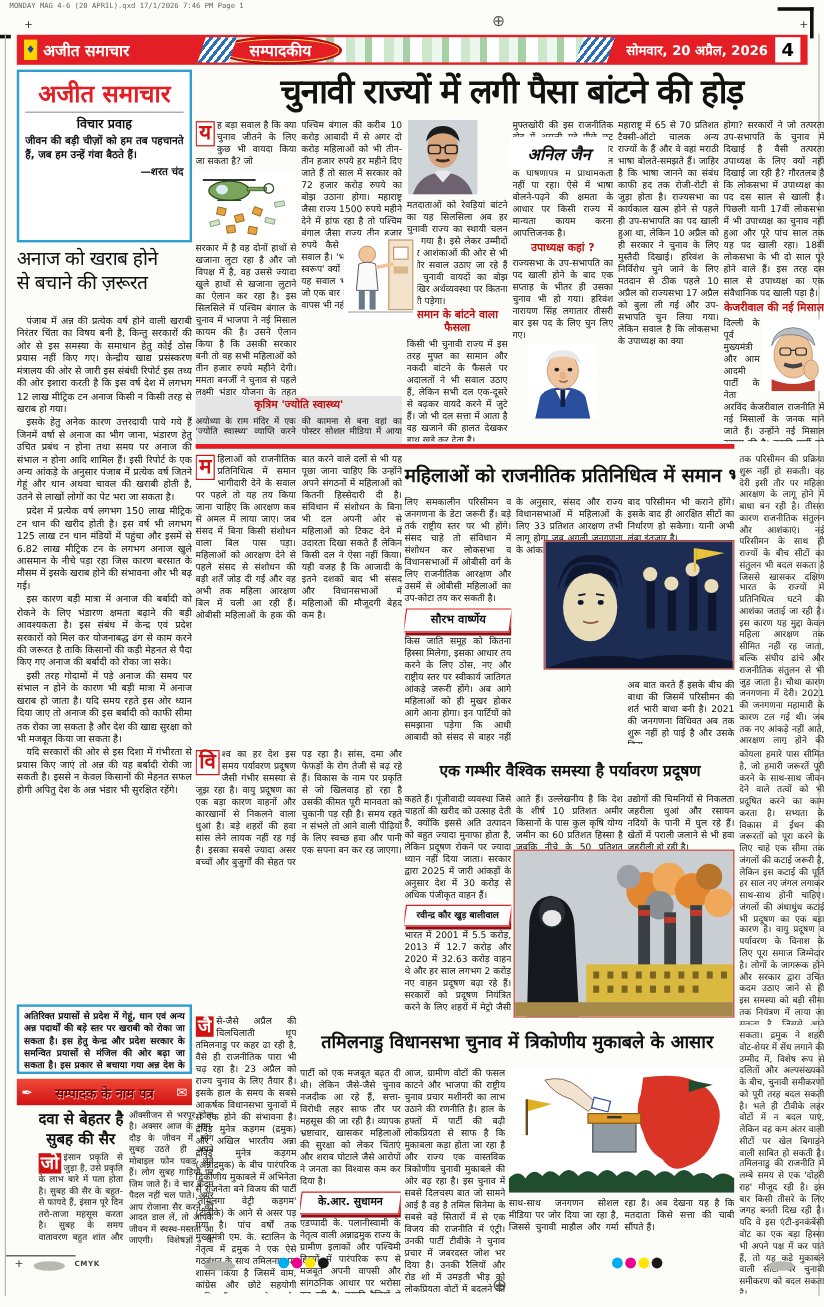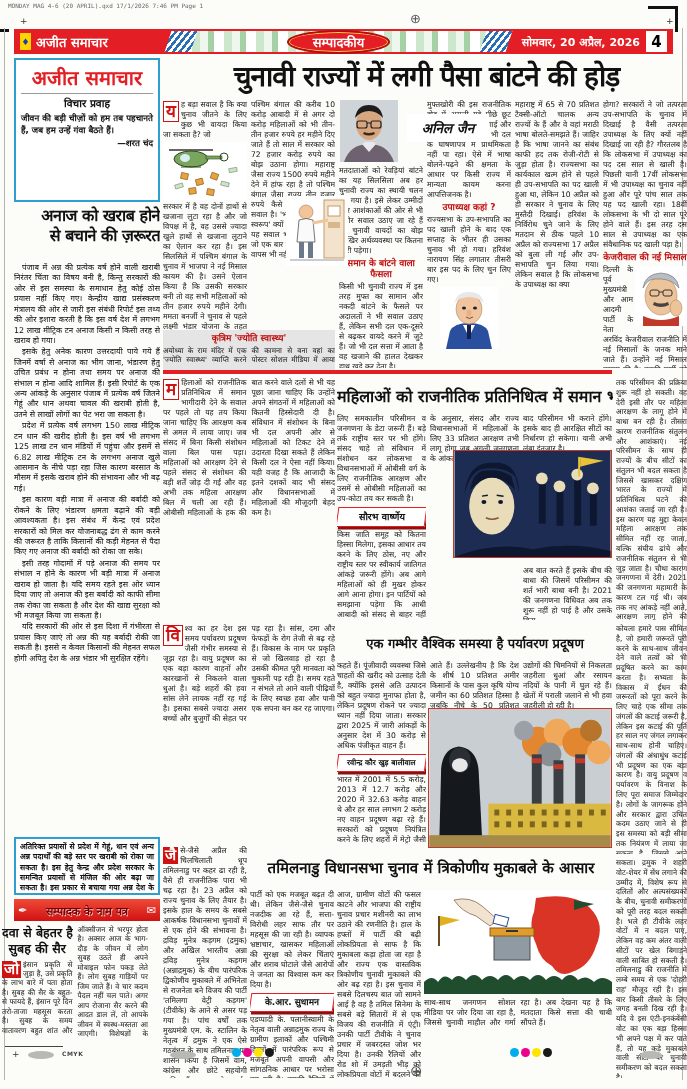--- a/index.html
+++ b/index.html
@@ -11,54 +11,54 @@
   .printline{font-size:6px;color:#666;font-family:"DejaVu Sans Mono",monospace}
   .reg{color:#555;font-size:13px;line-height:1}
   .plusmark{font-size:9px;color:#333;line-height:1}
   .corner-tr{width:30px;height:26px;border-top:3px solid #111;border-right:3px solid #111}
   .dash-tl{width:9px;height:3px;background:#111}
   .edge{width:1px;background:#b5b5b0}
   
   .masthead{left:14px;top:29px;width:659px;height:25px;background:#e31e24;display:flex;align-items:center;padding:0 6px;overflow:hidden}
   .brandmark{width:11px;height:17px;background:#ffd400;color:#1a3fae;font-size:9px;display:flex;align-items:center;justify-content:center;margin-right:5px}
   .mast-brand{color:#fff;font-weight:bold;font-size:13px;white-space:nowrap}
-  .mast-center{position:absolute;left:168px;right:178px;top:2px;bottom:2px;background:repeating-linear-gradient(90deg,#ffffff 0 10px,#cde7cd 10px 18px,#eef7ee 18px 26px,#a6d0a6 26px 32px);display:flex;align-items:center;justify-content:center}
+  .mast-center{position:absolute;left:168px;right:178px;top:2px;bottom:2px;background:repeating-linear-gradient(90deg,#ffffff 0 10px,#cde7cd 10px 18px,#eef7ee 18px 26px,#a6d0a6 26px 32px);display:flex;align-items:center;}
   .hatch{position:absolute;top:0;bottom:0;width:26px;background:repeating-linear-gradient(115deg,#ffffff 0 3px,#2a6fb5 3px 6px)}
   .hatch.l{left:-14px;transform:skewX(-18deg)}
   .hatch.r{right:-14px;transform:skewX(-18deg)}
   .section-oval{background:#e31e24;border:2px solid #b30d12;border-radius:50%;color:#fff;font-weight:bold;font-size:13px;padding:1px 24px;white-space:nowrap;box-shadow:0 0 0 1px #ffd34d inset}
   .mast-date{margin-left:auto;color:#fff;font-weight:bold;font-size:11px;white-space:nowrap}
   .pagenum{width:21px;height:21px;background:#fff;color:#000;font-weight:bold;font-size:15px;display:flex;align-items:center;justify-content:center;margin-left:6px}
   
   .vpbox{left:14px;top:58px;width:146px;height:144px;border:2px solid #2e9fd0;padding:4px 5px;background:#fff}
   .vp-brand{color:#e31e24;font-weight:bold;font-size:20px;text-align:center;white-space:nowrap;overflow:hidden;border-bottom:1px solid #999;padding-bottom:2px}
   .vp-title{font-weight:bold;font-size:10.5px;text-align:center;margin:2px 0}
   .vp-quote{font-size:8.6px;font-weight:bold;text-align:justify;line-height:1.45}
   .vp-attr{font-size:8.6px;font-weight:bold;text-align:right}
-  .grain-head{left:14px;top:206px;width:146px;height:55px;font-weight:bold;font-size:16px;line-height:1.25;text-align:right;white-space:nowrap;overflow:hidden;letter-spacing:-0.5px}
+  .grain-head{left:14px;top:206px;width:146px;height:55px;font-weight:normal;font-size:16px;line-height:1.25;text-align:left;white-space:nowrap;overflow:hidden;letter-spacing:-0.5px}
   .grain-body{left:14px;top:263px;width:146px;height:570px;font-size:7.9px}
   .grain-body p{text-indent:8px;margin-bottom:1px}
   .bluebox{left:14px;top:837px;width:146px;height:58px;border:2px solid #2e9fd0;padding:3px 4px;font-size:7.6px;font-weight:bold;text-align:justify;line-height:1.35;background:#fff;overflow:hidden}
   
   .letters-banner{left:14px;top:899px;width:146px;height:22px;background:linear-gradient(#f04a38,#d01212);display:flex;align-items:center;justify-content:space-between;padding:0 4px}
   .letters-title{color:#7a0000;font-weight:bold;font-size:11px;text-shadow:0.5px 0.5px 0 #ffd9d9;white-space:nowrap}
   .banner-icon{color:#fff;font-size:11px}
-  .letters-body{left:2px;top:925px;width:146px;height:118px;column-count:2;column-gap:5px;font-size:7.3px;line-height:1.3;text-align:justify;overflow:hidden}
+  .letters-body{left:32px;top:925px;width:146px;height:118px;column-count:2;column-gap:5px;font-size:7.3px;line-height:1.3;text-align:justify;overflow:hidden}
   .letter-head{font-weight:bold;font-size:12.5px;line-height:1.3;text-align:center;margin-bottom:2px;white-space:nowrap;overflow:hidden}
   
   .dc{float:left;font-weight:bold;line-height:1;margin:1px 2px 0 0;padding:1px 2px}
   .dc-o{color:#d01212;border:1.5px solid #d01212;font-size:17px;background:#fff}
   .dc-s{color:#fff;background:#d01212;font-size:15px}
   
   .main-head{left:166px;top:56px;width:521px;height:42px;font-weight:bold;font-size:28px;letter-spacing:-1px;text-align:center;white-space:nowrap;overflow:hidden}
   .main-body{left:163px;top:100px;width:524px;height:268px;display:flex;gap:4px}
   .mcol{flex:0 0 84px;width:84px}
   .subhead{color:#c01010;font-weight:bold;font-size:9px;text-align:center;margin:2px 0;line-height:1.2}
   .fig{display:block;margin:2px auto}
-  .nameplate{left:407px;top:114px;width:82px;height:28px;background:#fff;display:flex;align-items:center;justify-content:center;font-weight:bold;font-style:italic;font-size:13.5px;white-space:nowrap}
+  .nameplate{left:425px;top:114px;width:82px;height:28px;background:#fff;display:flex;align-items:center;justify-content:center;font-weight:bold;font-style:italic;font-size:13.5px;white-space:nowrap}
   .jyoti{left:163px;top:330px;width:172px;height:40px;background:#e5e5e5;padding-top:1px}
   .jyoti .txt{column-count:2;column-gap:5px;font-size:7.3px;line-height:1.3;text-align:justify;height:26px;overflow:hidden}
   .redrule{left:163px;top:370px;width:449px;height:4px;background:#e31e24}
   
   .byline{background:#fff;border:1.5px solid #e31e24;box-shadow:2.5px 2.5px 0 #8a1111;transform:skewX(-8deg);display:flex;align-items:center;justify-content:center}
   .byline span{transform:skewX(8deg);font-weight:bold;white-space:nowrap}
   
   .head2{font-weight:bold;text-align:center;white-space:nowrap;overflow:hidden}
   .flex3{display:flex;gap:4px}
   .fcol{flex:0 0 89px;width:89px}

